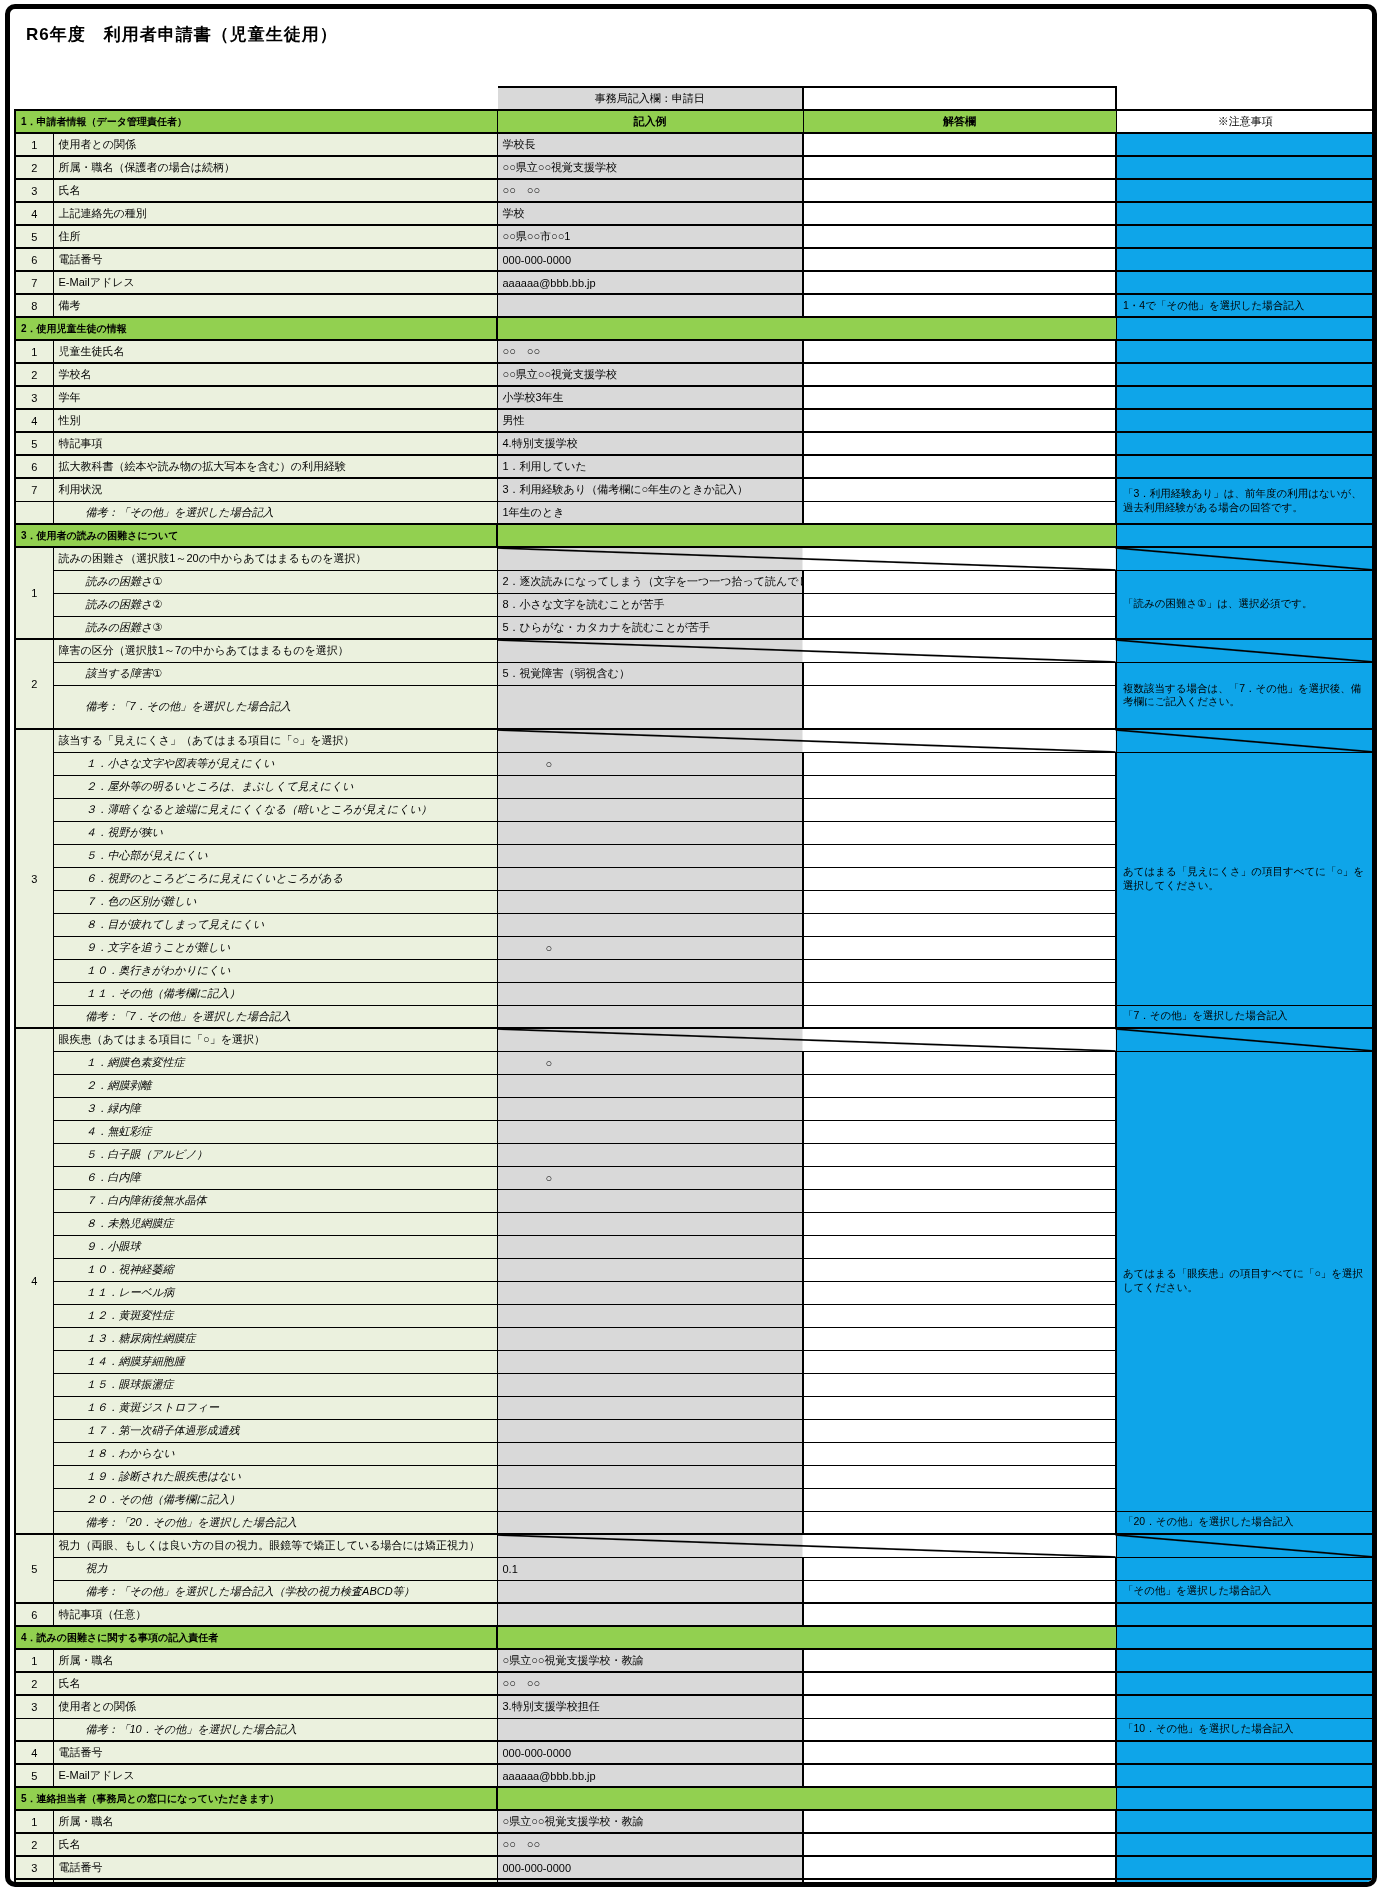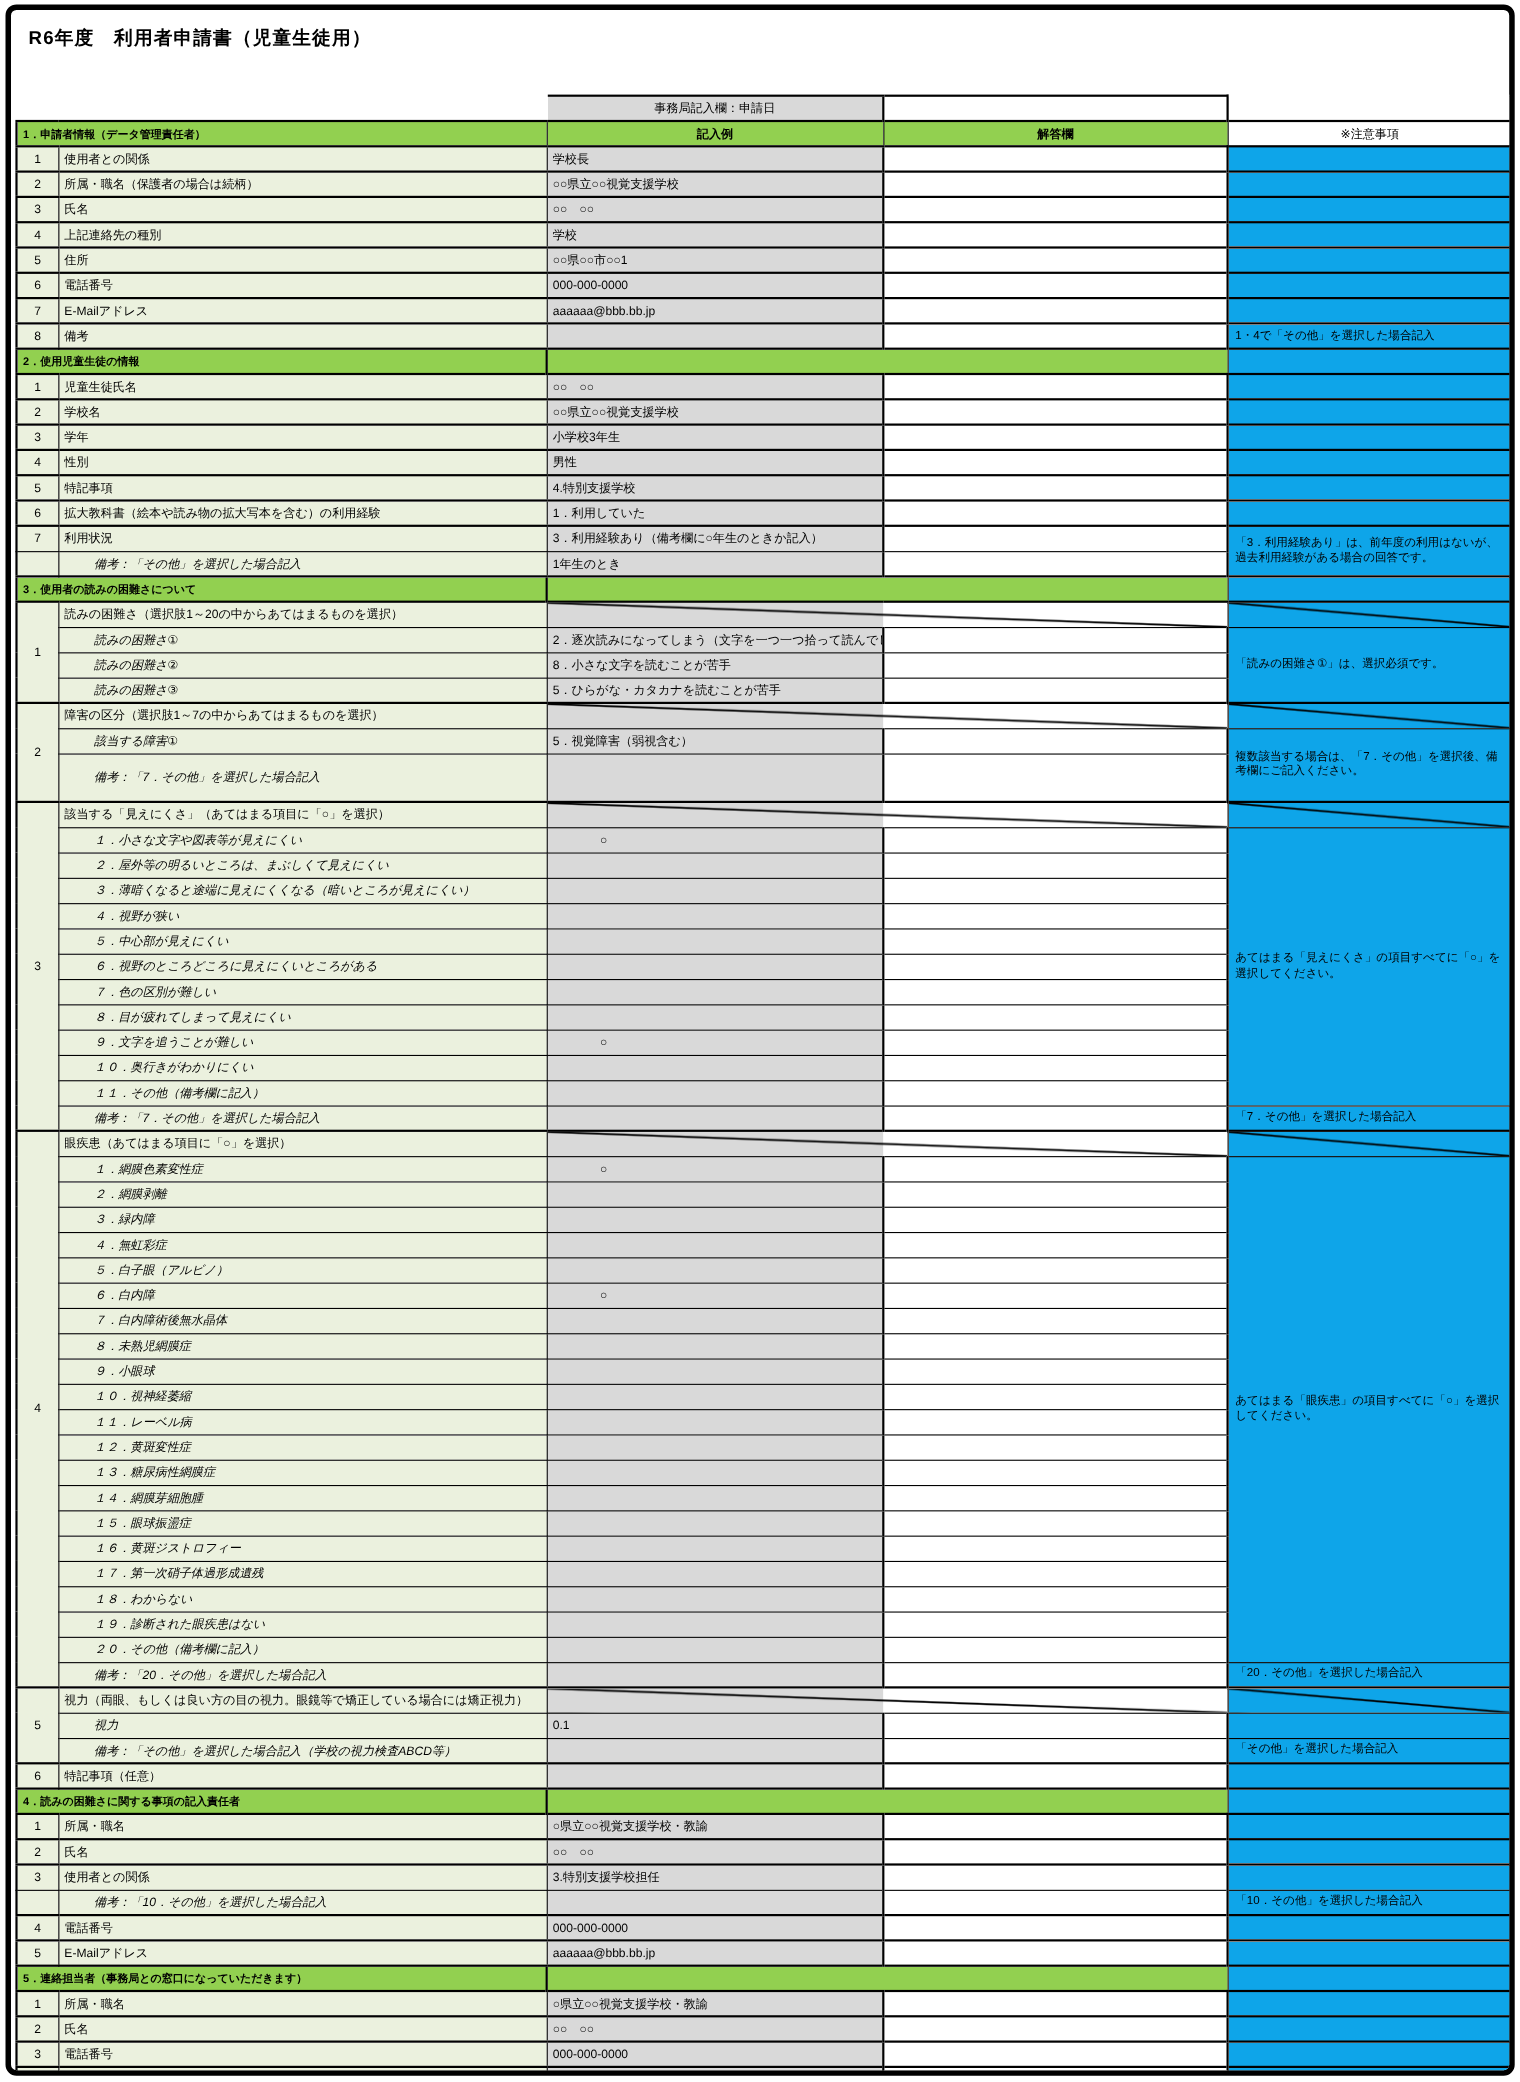--- a/index.html
+++ b/index.html
@@ -17,21 +17,21 @@
   td.bt2{border-top-width:2px;}
   .num{text-align:center;background:#ebf1de;padding:1px 1px;}
   .lbl{background:#ebf1de;}
   .ind{padding-left:32px;font-style:italic;}
   .ex{background:#d9d9d9;white-space:nowrap;}
   .circ{padding-left:48px;}
   .ans{background:#fff;border-left:2px solid #000;border-right:2px solid #000;}
   .note{background:#0ea5e9;font-size:10.5px;line-height:1.3;padding:2px 6px;}
   .sechead{background:#92d050;font-weight:bold;font-size:10px;}
   .greenfill{background:#92d050;border-left:2px solid #000;}
-  .colhd{background:#92d050;text-align:center;font-weight:bold;}
+  .colhd{background:#92d050;text-align:center;font-weight:bold;font-family:Liberation Serif, serif;}
   .colhd.white{background:#fff;font-weight:normal;}
   .nob{border-left:2px solid #fff;border-right:1px solid #fff;border-top:2px solid #fff;border-bottom:1px solid #000;background:#fff;}
   tr[data-name="admin-row"] td.nob{border-bottom:2px solid #000;}
   .adm{text-align:center;}
   .exdiag{background-image:
       linear-gradient(to top right,transparent calc(50% - 1.4px),#000 calc(50% - 0.3px),#000 calc(50% + 0.3px),transparent calc(50% + 1.4px)),
       linear-gradient(90deg,#d9d9d9 49.4%,#ffffff 49.4%);}
   .ndiag{background-image:
       linear-gradient(to top right,transparent calc(50% - 1.4px),#000 calc(50% - 0.3px),#000 calc(50% + 0.3px),transparent calc(50% + 1.4px));}
 </style>

